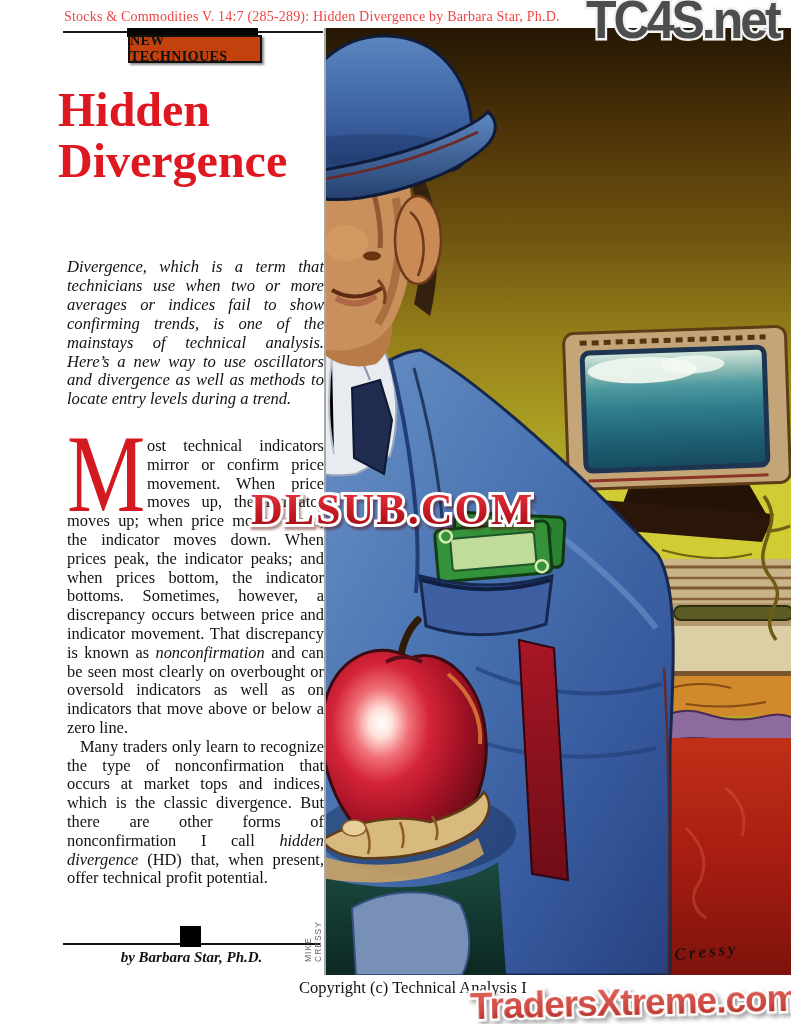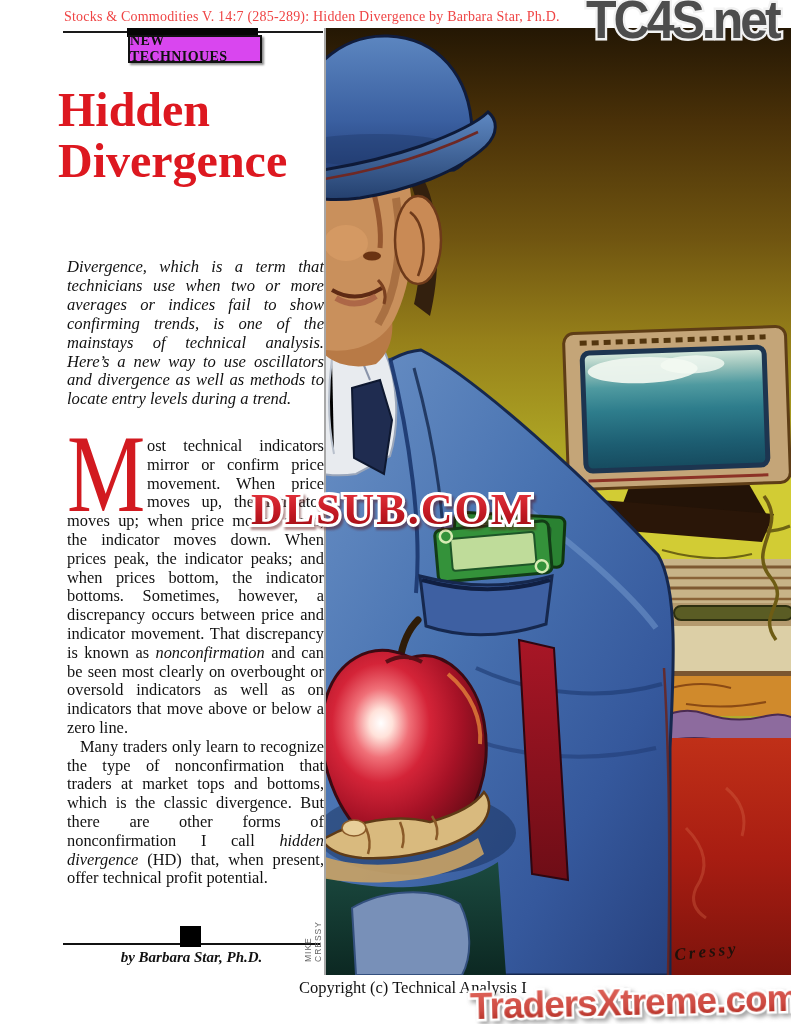--- a/index.html
+++ b/index.html
@@ -2,21 +2,21 @@
 <html><head>
 <meta charset="utf-8">
 <style>
   html,body{margin:0;padding:0;width:791px;height:1024px;overflow:hidden;background:#fff;}
   body{position:relative;font-family:"Liberation Serif",serif;color:#111;}
   .abs{position:absolute;}
 
   .header-citation{left:64px;top:9px;font-size:14px;letter-spacing:.2px;white-space:nowrap;color:#ef4444;}
   .rule-top{left:63px;top:31px;width:260px;height:2px;background:#1a1a1a;}
   .black-bar{left:127px;top:28px;width:131px;height:9px;background:#050505;}
-  .section-box{left:128px;top:35px;width:130px;height:24px;background:#d946ef;border:2px solid #111;
+  .section-box{left:128px;top:35px;width:130px;height:24px;background:#c2410c;border:2px solid #111;
     box-shadow:2px 2px 2px rgba(0,0,0,.45);display:flex;align-items:center;justify-content:center;
     font-weight:bold;font-size:14px;letter-spacing:.4px;}
 
   .title{left:58px;top:84px;width:266px;text-align:left;font-weight:bold;font-size:48px;line-height:51px;color:#dd1820;}
 
   .intro{left:67px;top:258px;width:257px;font-style:italic;font-size:16.6px;line-height:18.9px;text-align:justify;}
 
   .bodytext{left:67px;top:437px;width:257px;font-size:16.4px;line-height:18.8px;text-align:justify;}
   .dropcap{float:left;width:80px;color:#d21a20;font-size:110px;line-height:74px;
     transform:scaleX(.8);transform-origin:0 60%;}
@@ -54,21 +54,21 @@
 
 <div class="abs title">
   <span>Hidden</span><br>
   <span>Divergence</span>
 </div>
 
 <div class="abs intro">Divergence, which is a term that technicians use when two or more averages or indices fail to show confirming trends, is one of the mainstays of technical analysis. Here’s a new way to use oscillators and divergence as well as methods to locate entry levels during a trend.</div>
 
 <div class="abs bodytext">
   <p class="para1"><span class="dropcap">M</span><span>ost technical indicators mirror or confirm price movement. When price moves up, the indicator moves up; when price moves down, the indicator moves down. When prices peak, the indicator peaks; and when prices bottom, the indicator bottoms. Sometimes, however, a discrepancy occurs between price and indicator movement. That discrepancy is known as </span><em>nonconfirmation</em><span> and can be seen most clearly on overbought or oversold indicators as well as on indicators that move above or below a zero line.</span></p>
-  <p class="para2"><span>Many traders only learn to recognize the type of nonconfirmation that traders at market tops and bottoms, which is the classic divergence. But there are other forms of nonconfirmation I call </span><em>hidden divergence</em><span> (HD) that, when present, offer technical profit potential.</span></p>
+  <p class="para2"><span>Many traders only learn to recognize the type of nonconfirmation that occurs at market tops and indices, which is the classic divergence. But there are other forms of nonconfirmation I call </span><em>hidden divergence</em><span> (HD) that, when present, offer technical profit potential.</span></p>
 </div>
 
 <div class="abs byline-rule"></div>
 <div class="abs byline-square"></div>
 <div class="abs byline">by Barbara Star, Ph.D.</div>
 
 <div class="abs credit-vertical">MIKE CRESSY</div>
 
 <div class="abs copyright">Copyright (c) Technical Analysis I</div>
 

